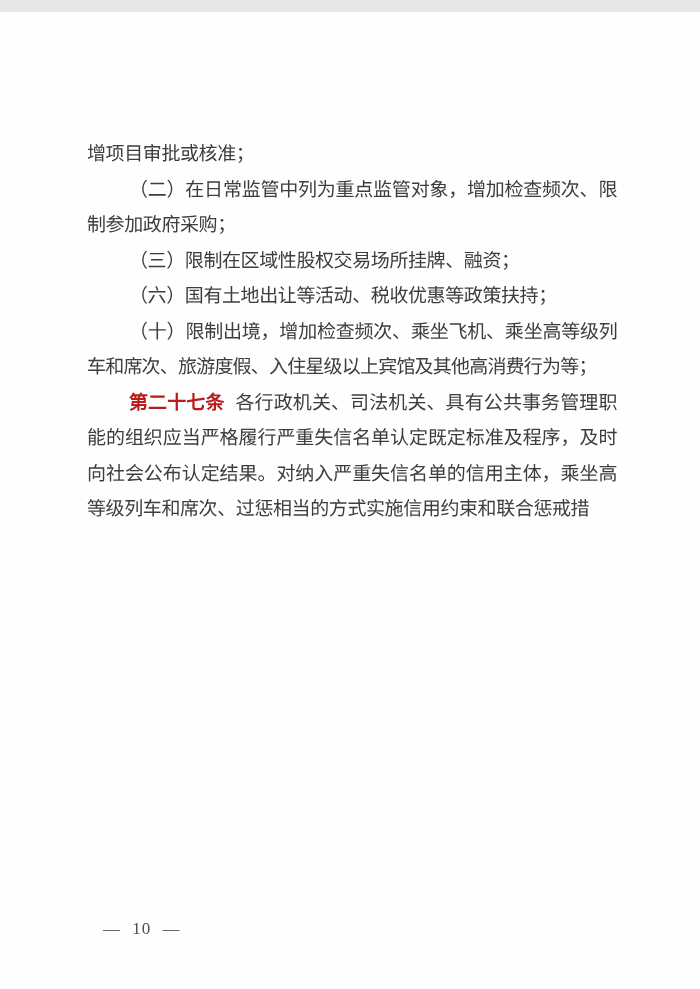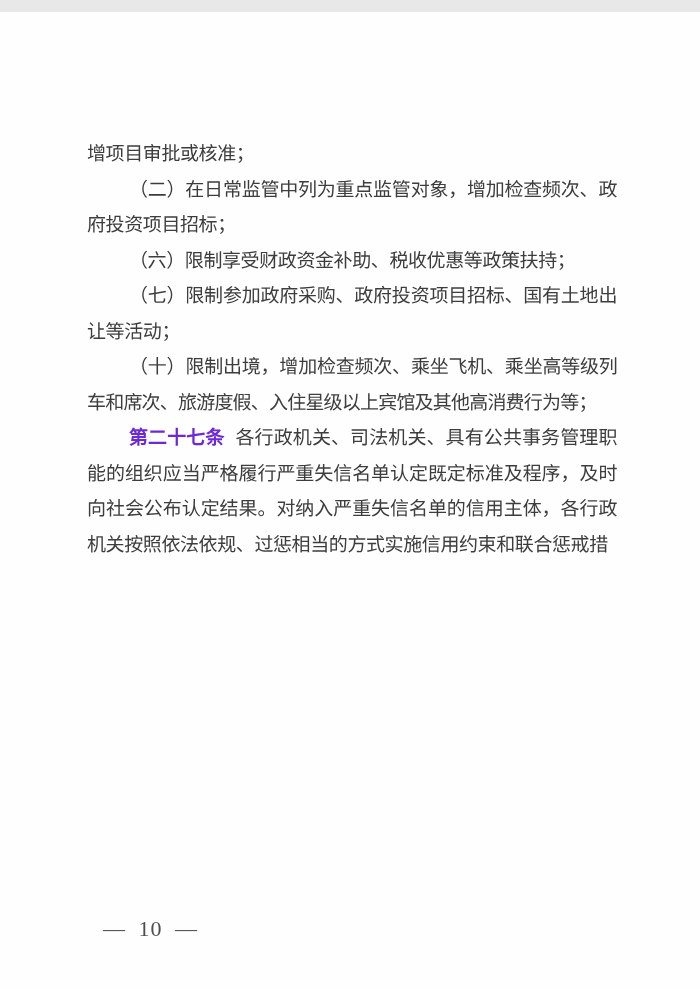--- a/index.html
+++ b/index.html
@@ -39,45 +39,45 @@
   }
   
   .text-block p.tight {
     letter-spacing: -1.1px;
   }
   .text-block p.semi-tight {
     letter-spacing: -0.8px;
   }
   .article-lead {
     font-weight: bold;
-    color: #6d28d9;
+    color: #b91c1c;
     margin-right: 11px;
   }
   .page-number {
     position: absolute;
     left: 103px;
     top: 904px;
-    font-size: 22px;
+    font-size: 17px;
     line-height: 26px;
     letter-spacing: 1px;
     word-spacing: 6px;
     color: #4d4d4d;
   }
 </style>
 </head>
 <body>
 
 <div class="page">
 
   <div class="text-block">
     <p class="no-indent">增项目审批或核准；</p>
-    <p>（二）在日常监管中列为重点监管对象，增加检查频次、政府投资项目招标；</p>
-    <p>（六）限制享受财政资金补助、税收优惠等政策扶持；</p>
-    <p>（七）限制参加政府采购、政府投资项目招标、国有土地出让等活动；</p>
+    <p>（二）在日常监管中列为重点监管对象，增加检查频次、限制参加政府采购；</p>
+    <p>（三）限制在区域性股权交易场所挂牌、融资；</p>
+    <p>（六）国有土地出让等活动、税收优惠等政策扶持；</p>
     <p class="semi-tight">（十）限制出境，增加检查频次、乘坐飞机、乘坐高等级列车和席次、旅游度假、入住星级以上宾馆及其他高消费行为等；</p>
     <p>
-      <span class="article-lead">第二十七条</span><span>各行政机关、司法机关、具有公共事务管理职能的组织应当严格履行严重失信名单认定既定标准及程序，及时向社会公布认定结果。对纳入严重失信名单的信用主体，各行政机关按照依法依规、过惩相当的方式实施信用约束和联合惩戒措</span>
+      <span class="article-lead">第二十七条</span><span>各行政机关、司法机关、具有公共事务管理职能的组织应当严格履行严重失信名单认定既定标准及程序，及时向社会公布认定结果。对纳入严重失信名单的信用主体，乘坐高等级列车和席次、过惩相当的方式实施信用约束和联合惩戒措</span>
     </p>
   </div>
 
   <div class="page-number">— 10 —</div>
 
 </div>
 
 </body></html>

